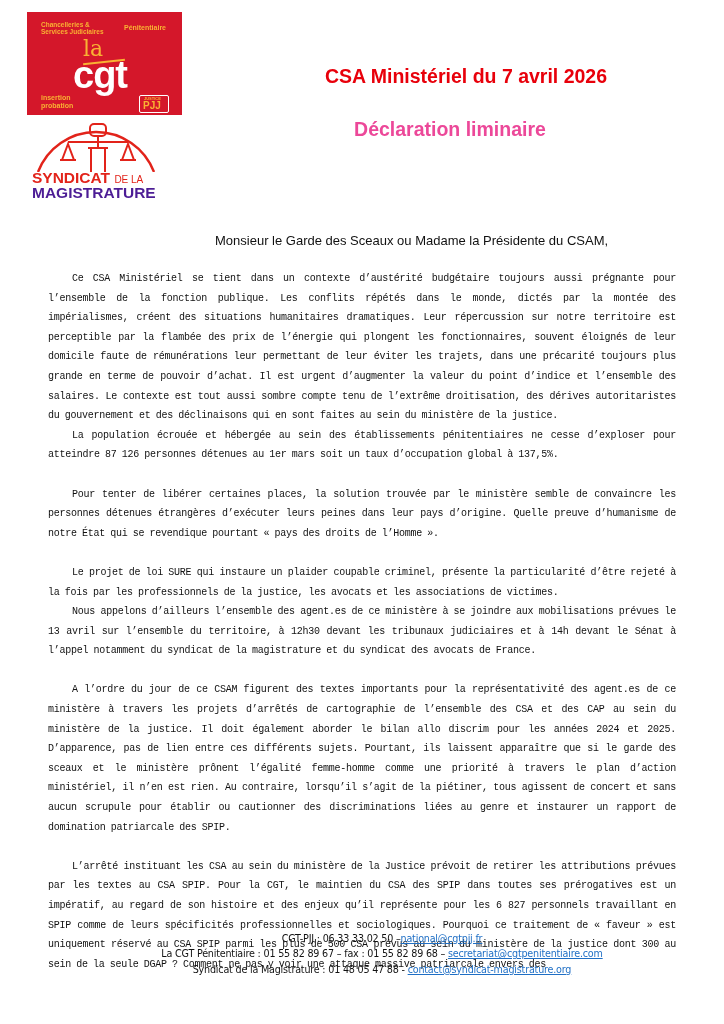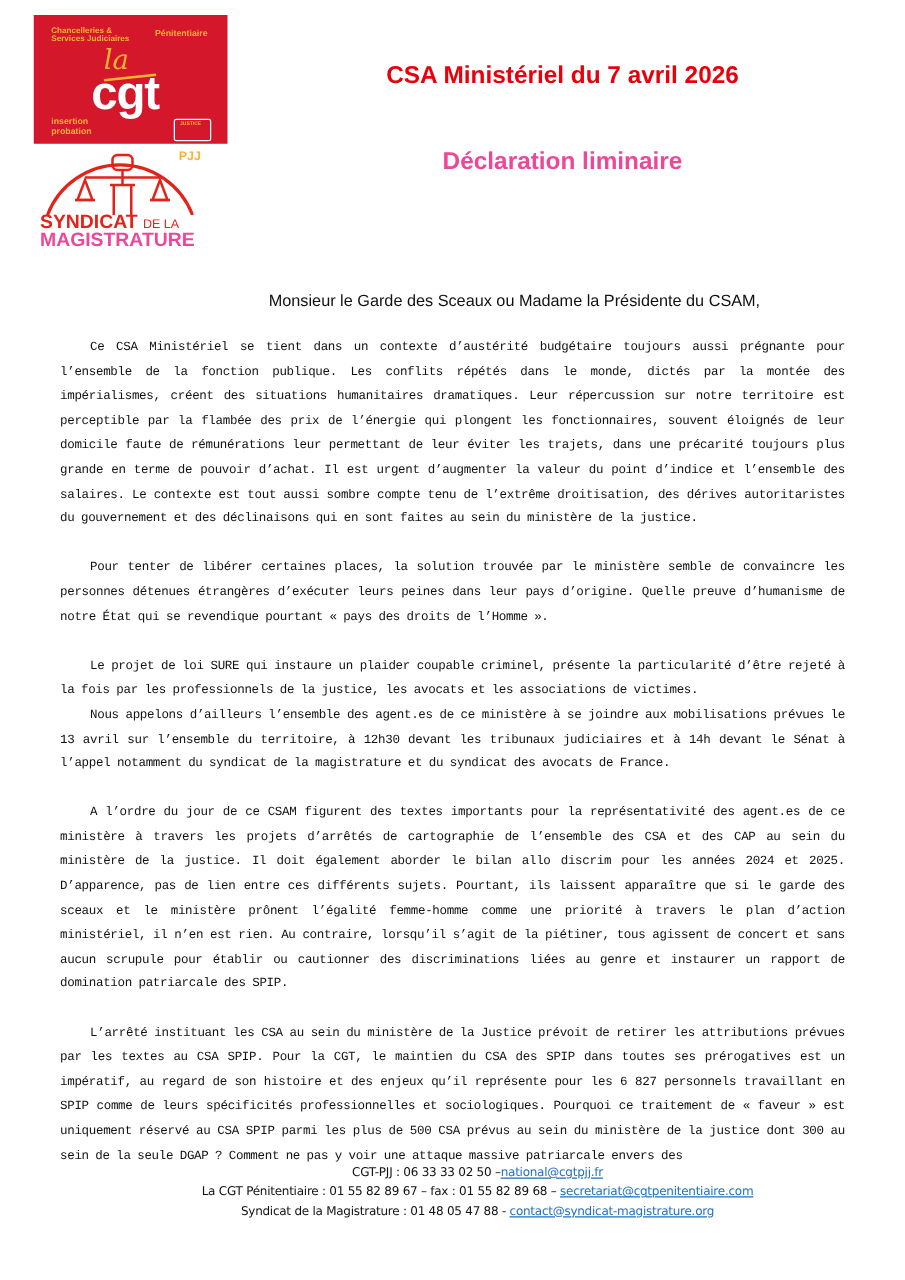--- a/index.html
+++ b/index.html
@@ -2,31 +2,31 @@
 <html><head>
   <meta charset="utf-8">
   <style>
     html, body { margin: 0; padding: 0; background: #ffffff; }
     body { width: 724px; height: 1024px; position: relative; overflow: hidden; font-family: "Liberation Sans", sans-serif; color: #111; }
     .cgt-logo { position: absolute; left: 27px; top: 12px; width: 155px; height: 103px; background: #d4172a; }
     .cgt-logo .t { position: absolute; color: #f9b233; font-family: "Liberation Sans", sans-serif; font-weight: bold; font-size: 6.5px; line-height: 7px; }
     .cgt-logo .tl { left: 14px; top: 9px; }
     .cgt-logo .tr { left: 97px; top: 12px; font-size: 7px; }
     .cgt-logo .bl { left: 14px; top: 82px; font-size: 7px; line-height: 8px; }
-    .cgt-logo .la { position: absolute; left: 56px; top: 26px; color: #f9b233; font-family: "DejaVu Serif", serif; font-style: italic; font-size: 22px; line-height: 22px; }
+    .cgt-logo .la { position: absolute; left: 56px; top: 26px; color: #f9b233; font-family: "DejaVu Serif", serif; font-size: 22px; line-height: 22px; }
     .cgt-logo .la-line { position: absolute; left: 56px; top: 49px; width: 42px; height: 1.5px; background: #f9b233; transform: rotate(-6deg); }
     .cgt-logo .cgt { position: absolute; left: 46px; top: 44px; color: #fff; font-family: "Liberation Sans", sans-serif; font-weight: bold; font-size: 38px; line-height: 38px; letter-spacing: -1px; }
     .cgt-logo .pjj { position: absolute; left: 112px; top: 83px; width: 30px; height: 18px; border: 1.5px solid #fff; border-radius: 2px; box-sizing: border-box; }
     .cgt-logo .pjj .j { position: absolute; left: 4px; top: 0px; font-size: 4px; color: #f9b233; font-weight: bold; }
-    .cgt-logo .pjj .p { position: absolute; left: 3px; top: 4px; font-size: 10px; color: #f9b233; font-weight: bold; line-height: 11px; margin-top: 20px; }
+    .cgt-logo .pjj .p { position: absolute; left: 3px; top: 4px; font-size: 10px; color: #f9b233; font-weight: bold; line-height: 11px; }
     .sm-logo { position: absolute; left: 28px; top: 120px; width: 160px; height: 82px; }
     .sm-logo svg { position: absolute; left: 0; top: 0; }
     .sm-logo .s1 { position: absolute; left: 4px; top: 50px; color: #e2231a; font-weight: bold; font-size: 15.5px; line-height: 15px; letter-spacing: 0px; white-space: nowrap; }
     .sm-logo .s1 .thin { font-weight: normal; font-size: 10px; }
-    .sm-logo .s2 { position: absolute; left: 4px; top: 65px; color: #ec4899; font-weight: bold; font-size: 15.5px; line-height: 15px; white-space: nowrap; }
+    .sm-logo .s2 { position: absolute; left: 4px; top: 65px; color: #4c1d95; font-weight: bold; font-size: 15.5px; line-height: 15px; white-space: nowrap; }
     .title { position: absolute; left: 230px; top: 48px; width: 440px; text-align: center; color: #e8000b; font-weight: bold; font-size: 19.5px; line-height: 24px; }
     .subtitle { position: absolute; left: 230px; top: 117px; width: 440px; text-align: center; color: #ec4899; font-weight: bold; font-size: 19.5px; line-height: 24px; }
     .salutation { position: absolute; left: 215px; top: 231px; font-family: "Liberation Sans", sans-serif; font-size: 13px; line-height: 19.6px; white-space: nowrap; }
     .body { position: absolute; left: 48px; top: 269px; width: 628px; font-family: Liberation Mono, monospace; font-size: 10px; line-height: 19.6px; letter-spacing: -0.25px; word-spacing: -0.5px; }
     .body p { margin: 0; text-align: justify; text-indent: 24px; }
     .body p.gap { margin-top: 19.6px; }
     .footer { position: absolute; left: 0; top: 931px; width: 724px; text-align: center; font-family: "DejaVu Sans", sans-serif; font-size: 9.6px; line-height: 15.3px; color: #111; letter-spacing: -0.2px; padding-left: 20px; }
     .footer a { color: #1f6fc5; text-decoration: underline; }
   </style>
 </head>
@@ -66,27 +66,28 @@
       <line x1="92" y1="40" x2="108" y2="40"></line>
     </g>
   </svg>
   <div class="s1">
     <span>SYNDICAT</span>
     <span class="thin">DE LA</span>
   </div>
   <div class="s2">MAGISTRATURE</div>
 </div>
 
-<h1 class="title" style="margin:0">CSA Ministériel du 7 avril 2026</h1>
+<h1 class="title" style="margin:16px">CSA Ministériel du 7 avril 2026</h1>
 <h2 class="subtitle" style="margin:0">Déclaration liminaire</h2>
 
 <div class="salutation">Monsieur le Garde des Sceaux ou Madame la Présidente du CSAM,</div>
 
 <div class="body">
   <p>Ce CSA Ministériel se tient dans un contexte d’austérité budgétaire toujours aussi prégnante pour l’ensemble de la fonction publique. Les conflits répétés dans le monde, dictés par la montée des impérialismes, créent des situations humanitaires dramatiques. Leur répercussion sur notre territoire est perceptible par la flambée des prix de l’énergie qui plongent les fonctionnaires, souvent éloignés de leur domicile faute de rémunérations leur permettant de leur éviter les trajets, dans une précarité toujours plus grande en terme de pouvoir d’achat. Il est urgent d’augmenter la valeur du point d’indice et l’ensemble des salaires. Le contexte est tout aussi sombre compte tenu de l’extrême droitisation, des dérives autoritaristes du gouvernement et des déclinaisons qui en sont faites au sein du ministère de la justice.</p>
+  <p>La population écrouée et hébergée au sein des établissements pénitentiaires ne cesse d’exploser pour atteindre 87 126 personnes détenues au 1er mars soit un taux d’occupation global à 137,5%.</p>
   <p class="gap">Pour tenter de libérer certaines places, la solution trouvée par le ministère semble de convaincre les personnes détenues étrangères d’exécuter leurs peines dans leur pays d’origine. Quelle preuve d’humanisme de notre État qui se revendique pourtant « pays des droits de l’Homme ».</p>
   <p class="gap">Le projet de loi SURE qui instaure un plaider coupable criminel, présente la particularité d’être rejeté à la fois par les professionnels de la justice, les avocats et les associations de victimes.</p>
   <p>Nous appelons d’ailleurs l’ensemble des agent.es de ce ministère à se joindre aux mobilisations prévues le 13 avril sur l’ensemble du territoire, à 12h30 devant les tribunaux judiciaires et à 14h devant le Sénat à l’appel notamment du syndicat de la magistrature et du syndicat des avocats de France.</p>
   <p class="gap">A l’ordre du jour de ce CSAM figurent des textes importants pour la représentativité des agent.es de ce ministère à travers les projets d’arrêtés de cartographie de l’ensemble des CSA et des CAP au sein du ministère de la justice. Il doit également aborder le bilan allo discrim pour les années 2024 et 2025. D’apparence, pas de lien entre ces différents sujets. Pourtant, ils laissent apparaître que si le garde des sceaux et le ministère prônent l’égalité femme-homme comme une priorité à travers le plan d’action ministériel, il n’en est rien. Au contraire, lorsqu’il s’agit de la piétiner, tous agissent de concert et sans aucun scrupule pour établir ou cautionner des discriminations liées au genre et instaurer un rapport de domination patriarcale des SPIP.</p>
   <p class="gap">L’arrêté instituant les CSA au sein du ministère de la Justice prévoit de retirer les attributions prévues par les textes au CSA SPIP. Pour la CGT, le maintien du CSA des SPIP dans toutes ses prérogatives est un impératif, au regard de son histoire et des enjeux qu’il représente pour les 6 827 personnels travaillant en SPIP comme de leurs spécificités professionnelles et sociologiques. Pourquoi ce traitement de « faveur » est uniquement réservé au CSA SPIP parmi les plus de 500 CSA prévus au sein du ministère de la justice dont 300 au sein de la seule DGAP ? Comment ne pas y voir une attaque massive patriarcale envers des</p>
 </div>
 
 <div class="footer">
   <div><span>CGT-PJJ : 06 33 33 02 50 –</span><a href="mailto:national@cgtpjj.fr">national@cgtpjj.fr</a></div>
   <div><span>La CGT Pénitentiaire : 01 55 82 89 67 – fax : 01 55 82 89 68 – </span><a href="mailto:secretariat@cgtpenitentiaire.com">secretariat@cgtpenitentiaire.com</a></div>

